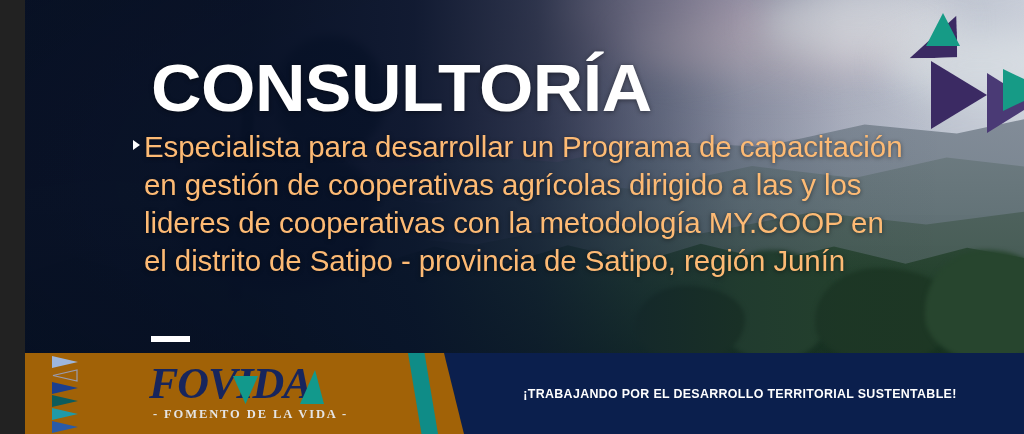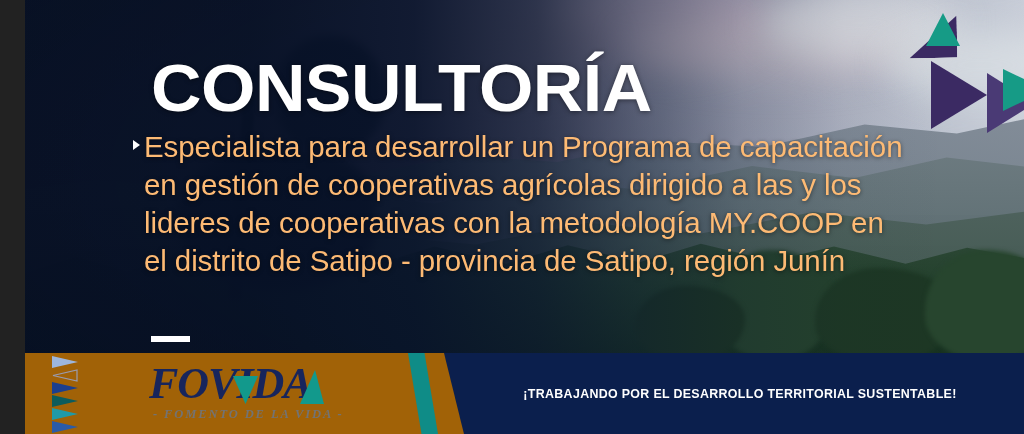--- a/index.html
+++ b/index.html
@@ -158,22 +158,22 @@
     color:#17255c;letter-spacing:-1px;
     position:absolute;left:0;top:0;white-space:nowrap;
   }
   .logo-v-tri{position:absolute;left:84px;top:14px;width:25px;height:28px;
               background:#12998c;clip-path:polygon(0% 0%,100% 0%,50% 100%);}
   .logo-a-tri{position:absolute;left:143px;top:8px;width:32px;height:34px;
               background:#12998c;clip-path:polygon(72% 0%,100% 100%,25% 100%);}
   .logo-tagline{
     position:absolute;left:4px;top:45px;
     font-family:"Liberation Serif", serif;
-    font-style:italic;font-weight:bold;
-    font-size:12.5px;letter-spacing:1.9px;color:#737373;white-space:nowrap;
+    font-weight:bold;
+    font-size:12.5px;letter-spacing:1.9px;color:#e5e5e5;white-space:nowrap;
   }
   .logo-underline{position:absolute;left:2px;top:42px;width:168px;height:2px;background:#17255c;opacity:0;}
 </style>
 </head>
 <body>
 
 <div id="banner">
 
   <div class="photo">
     <div class="sky"></div>

